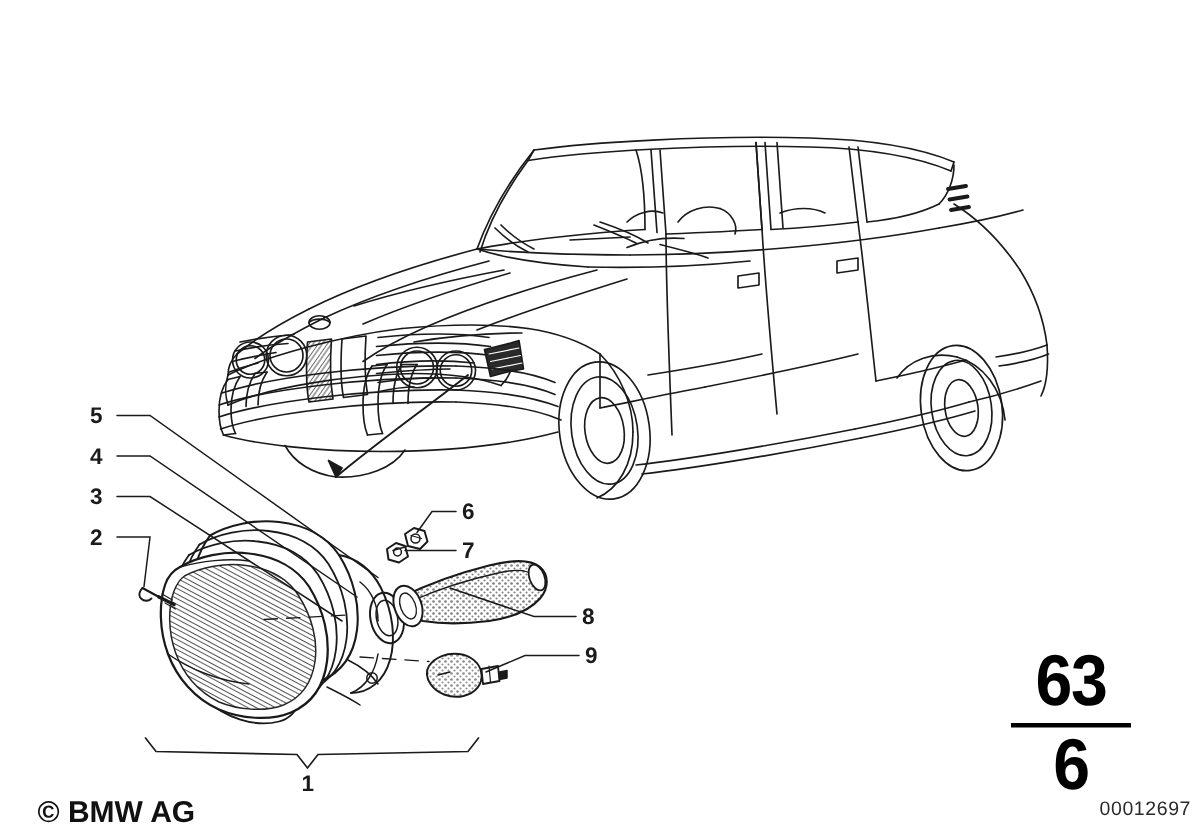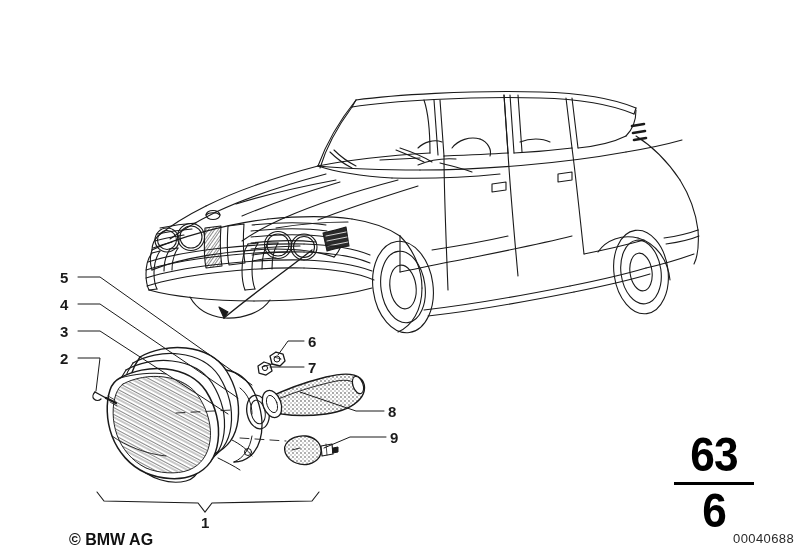--- a/index.html
+++ b/index.html
@@ -68,26 +68,25 @@
     letter-spacing: -1px;
     transform: scaleX(0.92);
     display: block;
   }
 
   #copyright {
     position: absolute;
     left: 25px;
     top: 531px;
     font-family: "Liberation Sans", sans-serif;
-    font-size: 16px;
+    font-size: 20px;
     font-weight: 700;
     color: #111;
     letter-spacing: 0px;
     white-space: nowrap;
-    margin-left: 44px;
   }
   #doc-id {
     position: absolute;
     left: 733px;
     top: 531px;
     font-family: "Liberation Sans", sans-serif;
     font-size: 13px;
     font-weight: 400;
     color: #2a2a2a;
     letter-spacing: 0.4px;
@@ -423,15 +422,15 @@
   <div class="callout" id="c8">8</div>
   <div class="callout" id="c9">9</div>
 
   <div id="group-number">
     <span class="gnum-main">63</span>
     <div class="gnum-rule"></div>
     <span class="gnum-sub">6</span>
   </div>
 
   <div id="copyright">© BMW AG</div>
-  <div id="doc-id">00040688</div>
+  <div id="doc-id">00012697</div>
 
 </div>
 
 </body></html>

